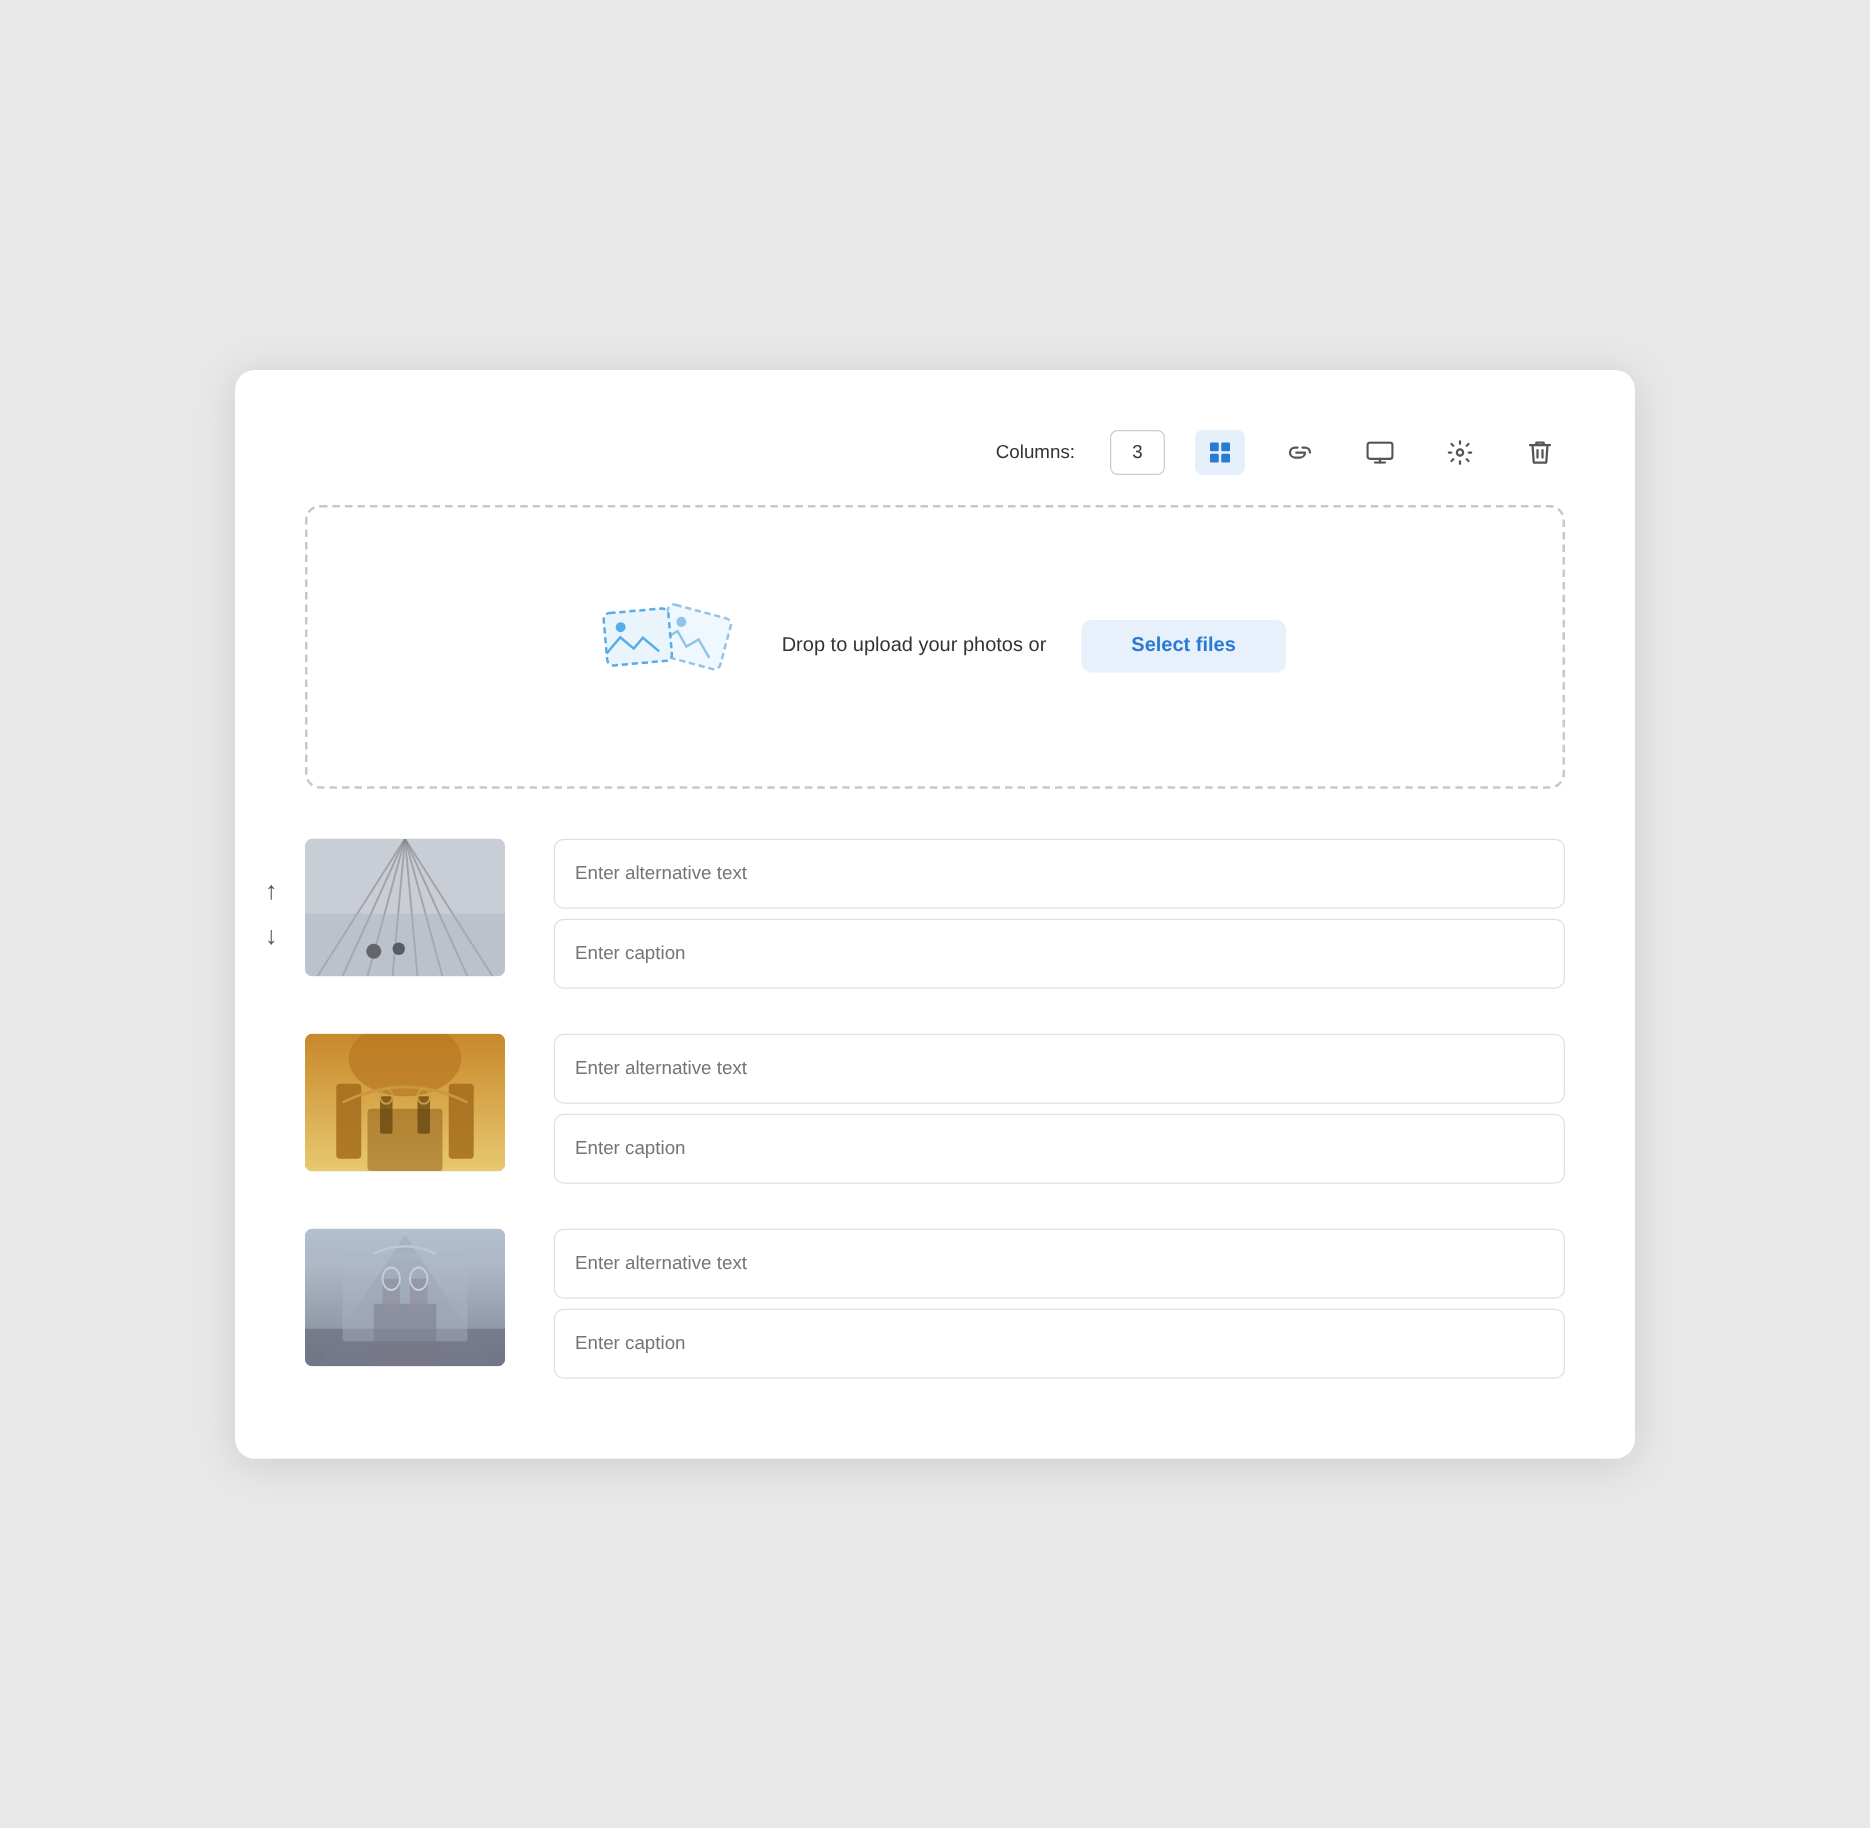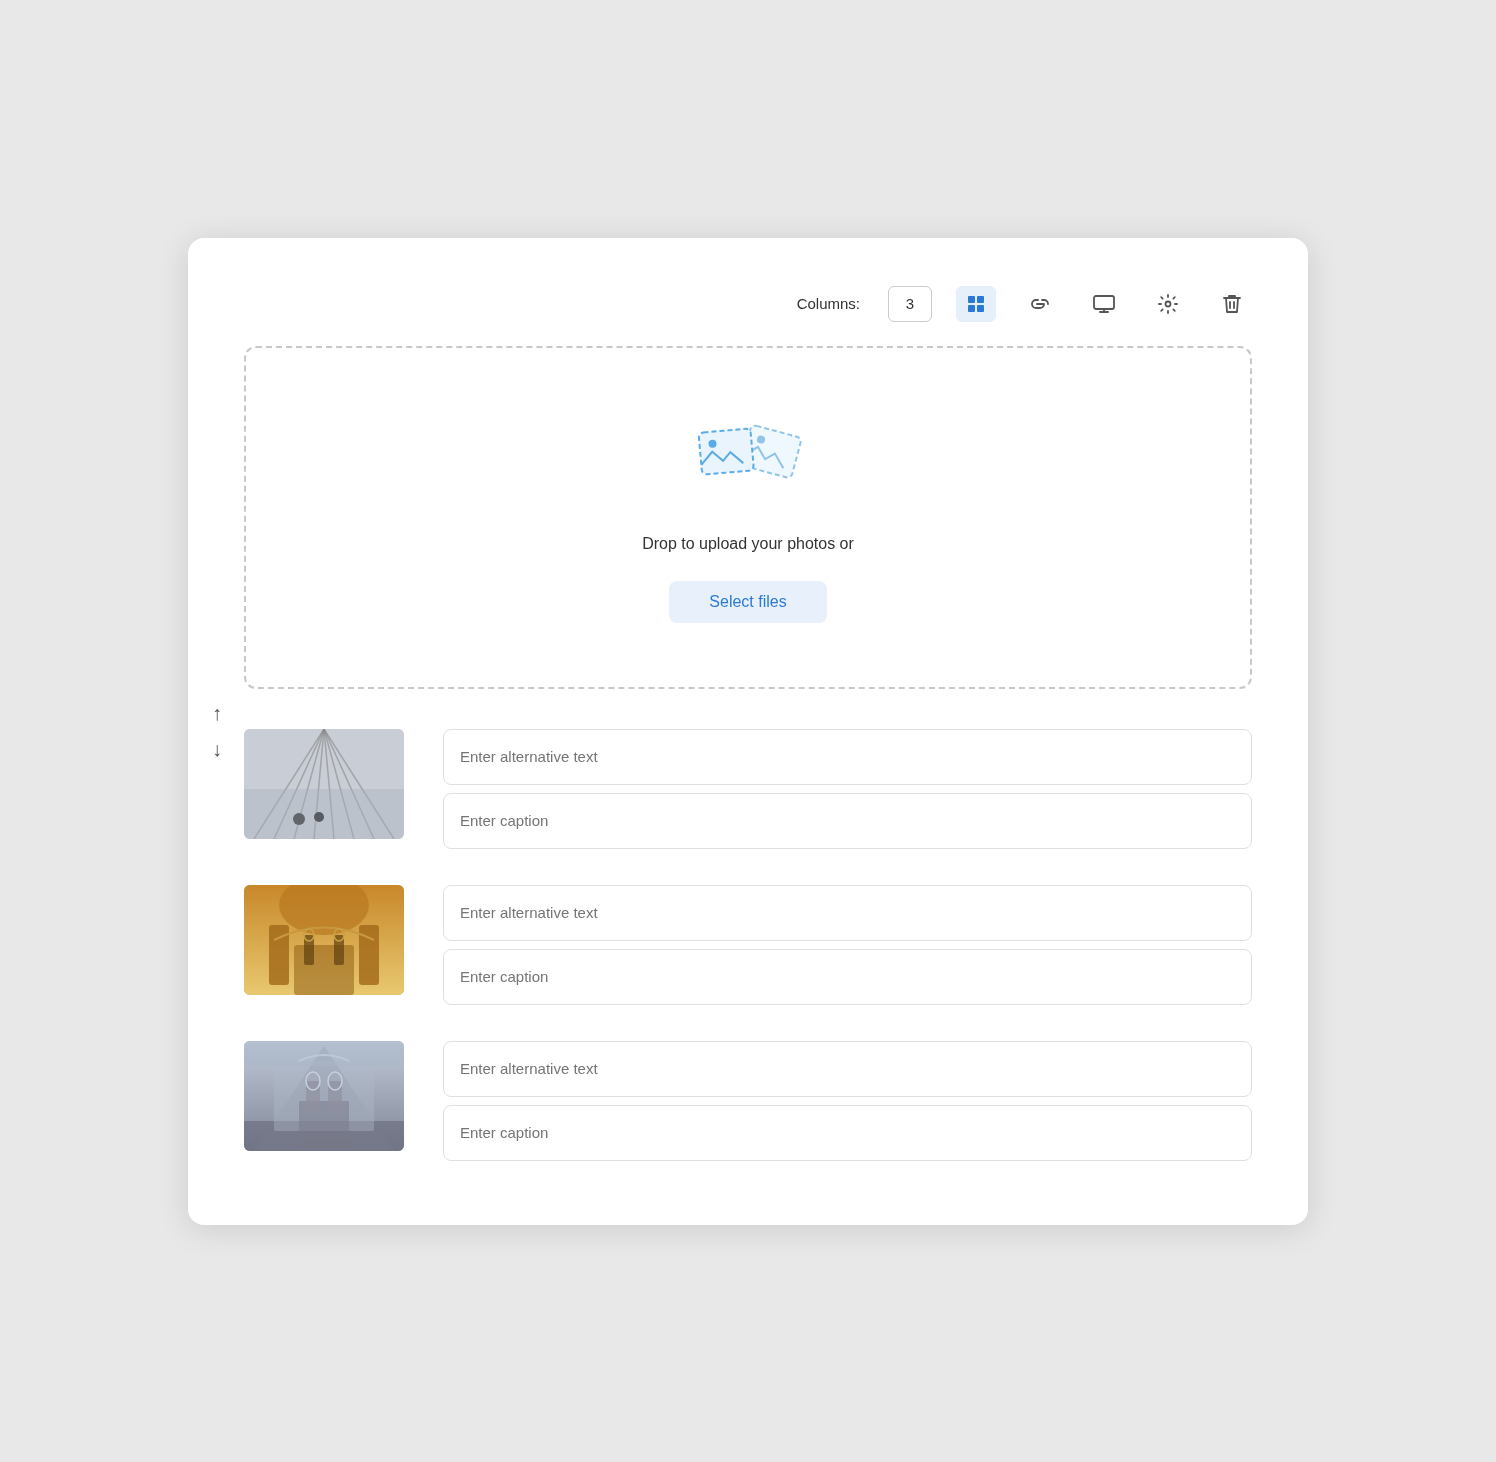--- a/index.html
+++ b/index.html
@@ -77,42 +77,42 @@
       transition: background 0.15s;
     }
     .toolbar-btn.active { background: #e6f0fb; color: #2a7ad4; }
 
     
     .drop-zone {
       border: 2px dashed #c8c8c8;
       border-radius: 12px;
       padding: 64px 40px;
       display: flex;
-      flex-direction: column;
+      flex-direction: row;
       align-items: center;
       justify-content: center;
       gap: 28px;
       background: #fff;
       margin-bottom: 40px;
     }
 
     
     .drop-zone-text {
       font-size: 16px;
       color: #333;
     }
 
     .select-files-btn {
       background: #e8f1fb;
       color: #2a7ad4;
       border: none;
       border-radius: 8px;
       padding: 12px 40px;
       font-size: 16px;
-      font-weight: 400;
+      font-weight: 700;
       cursor: pointer;
       transition: background 0.15s;
     }
 
     
     .image-row {
       display: flex;
       align-items: flex-start;
       gap: 39px;
       margin-bottom: 36px;

